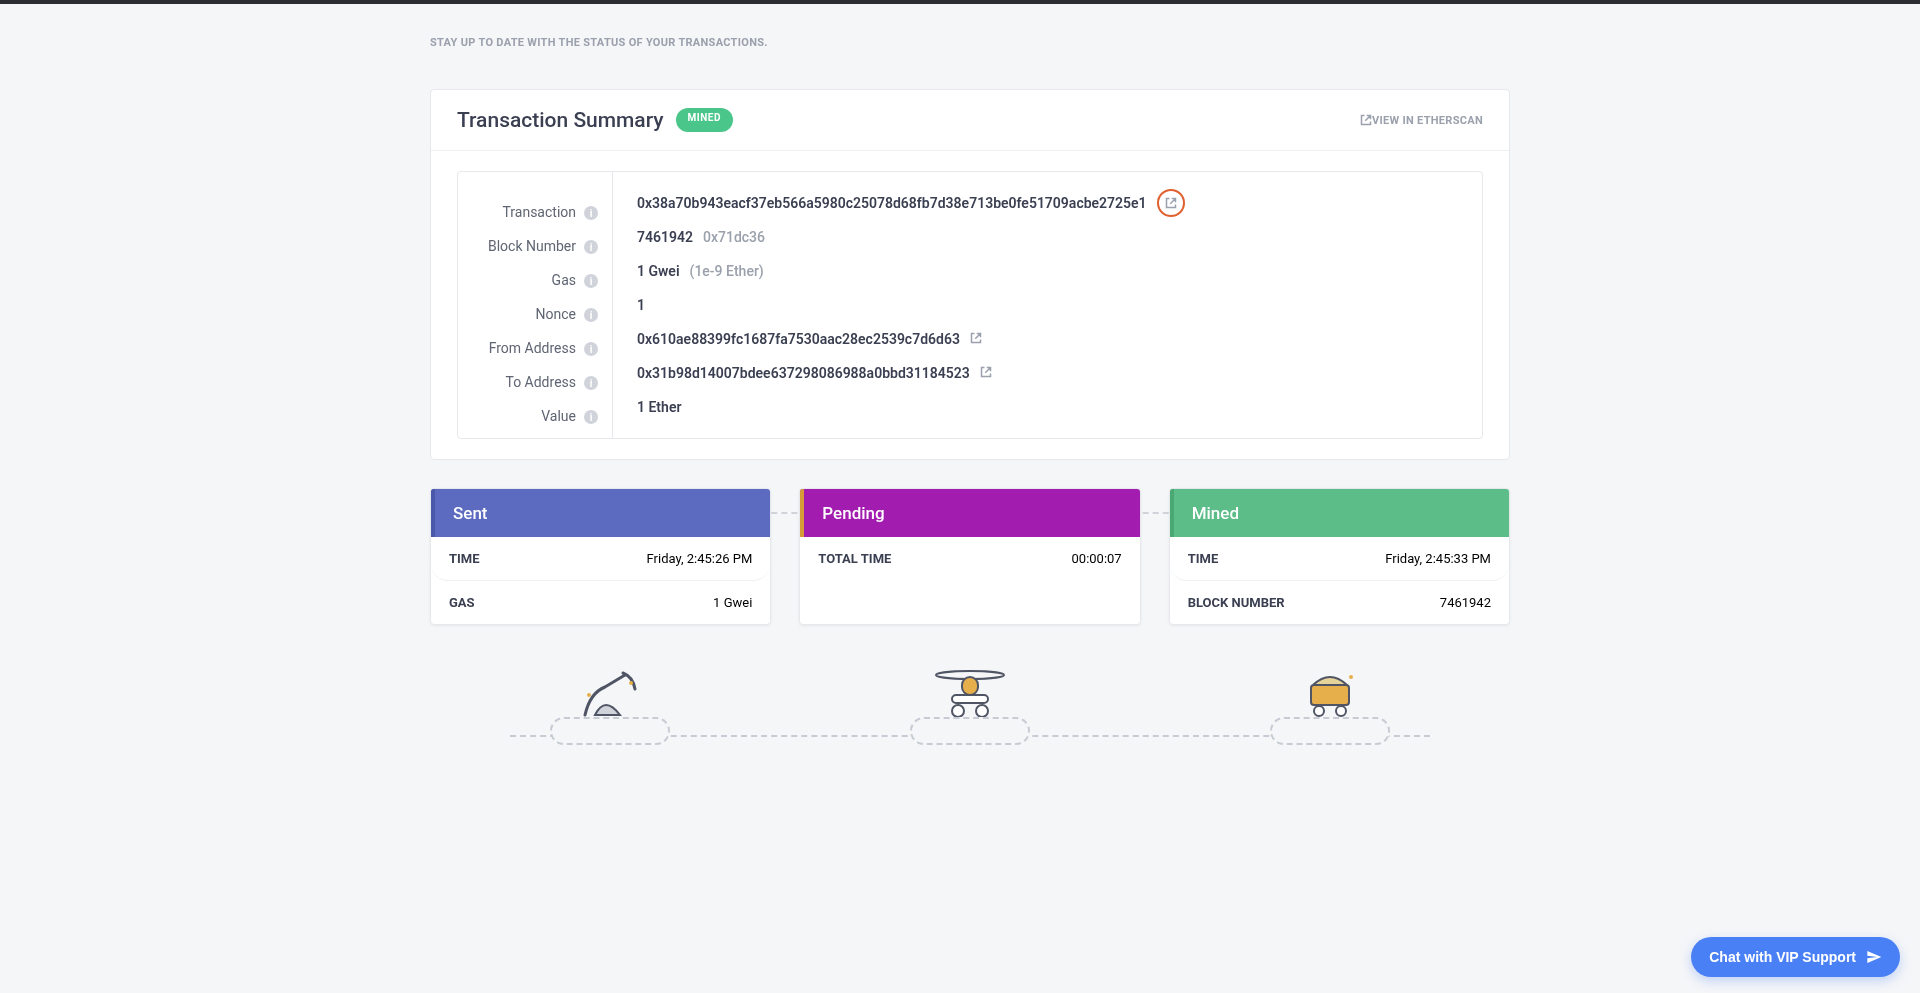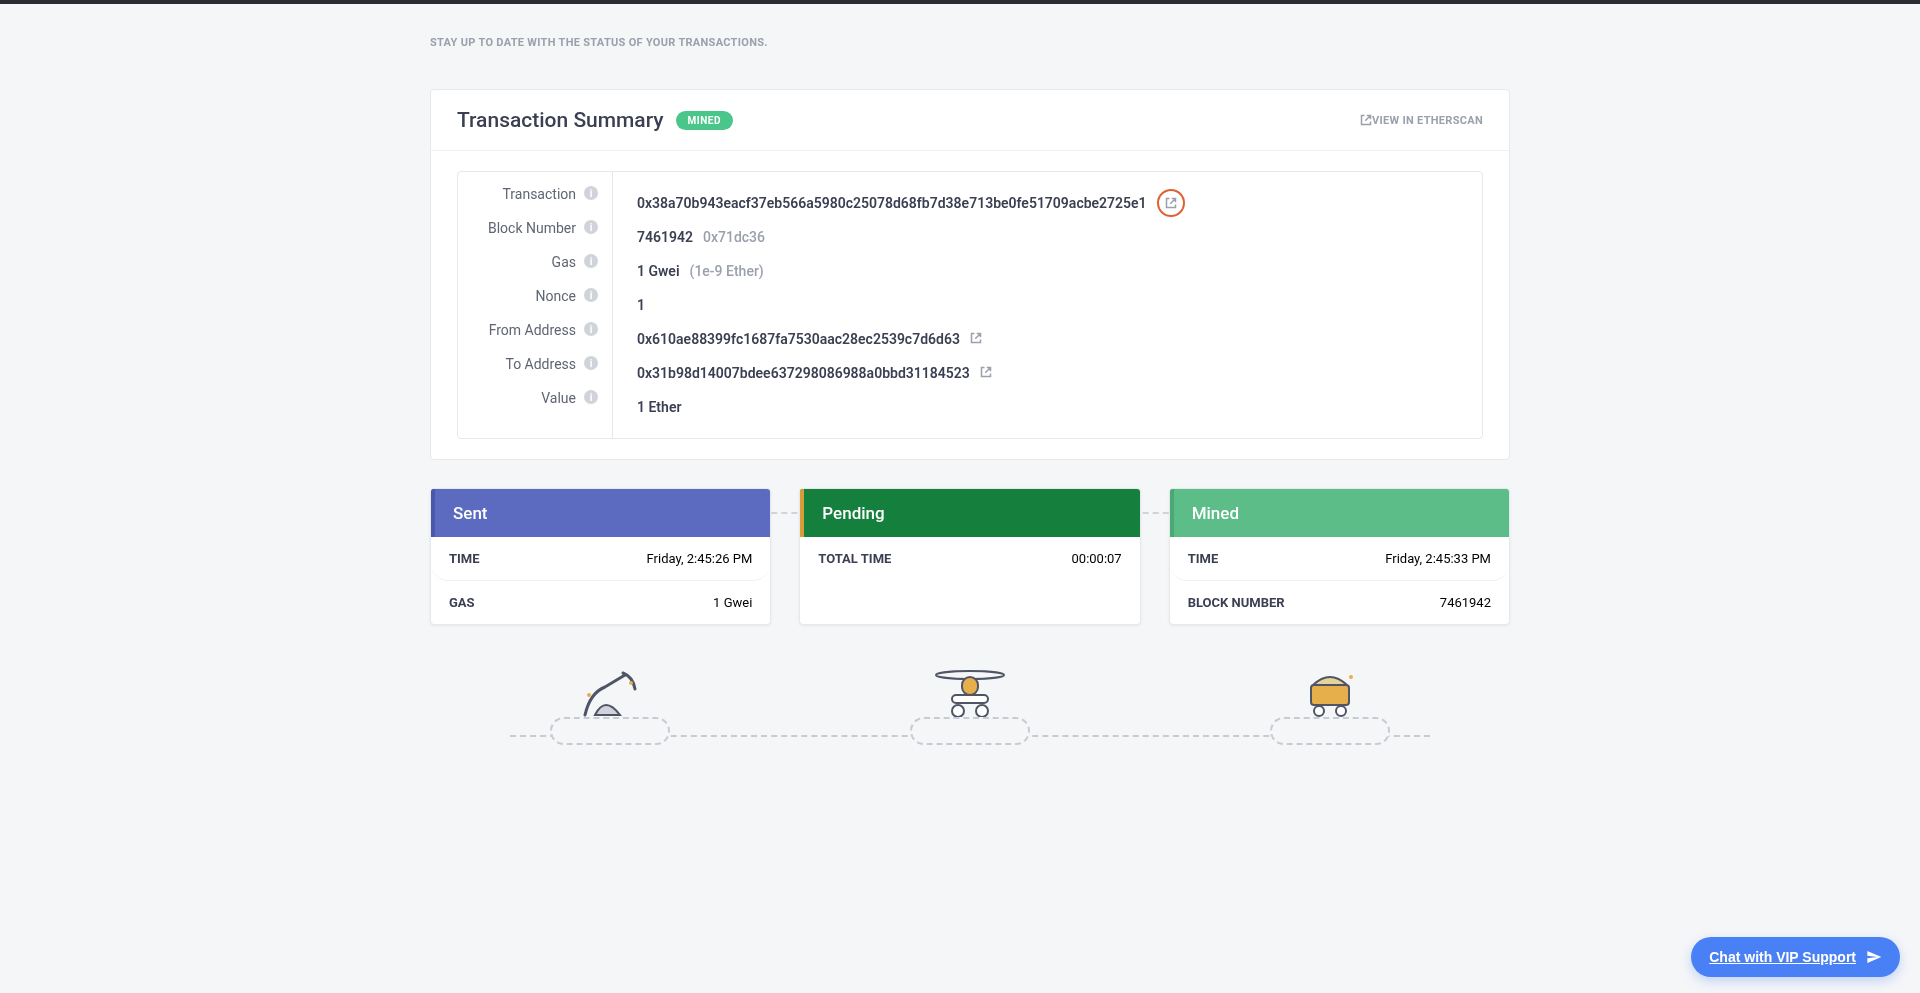--- a/index.html
+++ b/index.html
@@ -26,21 +26,21 @@
     background: #fff;
     border: 1px solid #e6e8eb;
     border-radius: 4px;
     margin-top: 40px;
   }
   .card-head {
     display: flex; align-items: center; justify-content: space-between;
     padding: 18px 26px;
     border-bottom: 1px solid #eef0f3;
   }
-  .card-head-left { display: flex; align-items: center; gap: 12px; }
+  .card-head-left { display: flex; gap: 12px; }
   .card-title { font-size: 21px; font-weight: 500; color: #3a3f51; }
   .pill {
     background: #4bc68a; color: #fff; font-size: 10px; font-weight: 700;
     padding: 4px 12px; border-radius: 12px; letter-spacing: 0.5px;
   }
   .etherscan-link {
     display: flex; align-items: center; 
     color: #9aa0ac; font-size: 11px; font-weight: 700; letter-spacing: 0.3px;
     text-decoration: none; cursor: pointer;
   }
@@ -48,21 +48,21 @@
   .ext-icon svg { display: block; stroke: currentColor; fill: none; }
 
   .summary-body { padding: 20px 26px; }
   .summary-box {
     border: 1px solid #e6e8eb; border-radius: 4px; display: flex;
   }
   .summary-labels {
     width: 155px; border-right: 1px solid #e6e8eb; padding: 14px 14px;
   }
   .summary-values { flex: 1; padding: 14px 24px; }
-  .srow-label { display: flex; align-items: flex-start; justify-content: flex-end; gap: 8px; height: 34px; font-size: 14px; color: #5f6573; }
+  .srow-label { display: flex; align-items: flex-end; justify-content: flex-end; gap: 8px; height: 34px; font-size: 14px; color: #5f6573; }
   .info-icon { width: 14px; height: 14px; border-radius: 50%; background: #d0d3da; display:inline-flex; align-items:center; justify-content:center; color:#fff; font-size:10px; font-weight:700; }
   .srow-val { display: flex; align-items: center; gap: 10px; height: 34px; font-size: 14px; color: #3a3f51; font-weight: 600; }
   .srow-val .dim { color: #9aa0ac; font-weight: 500; }
   .link-icon { cursor: pointer; color: #9aa0ac; }
   .circled { width: 28px; height: 28px; border: 2px solid #e0602f; border-radius: 50%; display:inline-flex; align-items:center; justify-content:center; color:#9aa0ac; }
   .circled svg { width: 12px; height: 12px; }
 
   .status-row { display: flex; gap: 28px; margin-top: 28px; position: relative; }
   .status-row::before {
     content: "";
@@ -71,21 +71,21 @@
     border-top: 2px dashed #d0d3da;
     z-index: 0;
   }
   .status-card {
     flex: 1; background: #fff; border-radius: 4px; overflow: hidden;
     box-shadow: 0 1px 3px rgba(0,0,0,0.06); position: relative; z-index: 1;
     border: 1px solid #e6e8eb;
   }
   .status-head { padding: 14px 18px; color: #fff; font-size: 17px; font-weight: 500; }
   .status-sent   { background: #5c6bc0; border-left: 4px solid #4a58ab; }
-  .status-pending{ background: #15803d; border-left: 4px solid #d59c37; }
+  .status-pending{ background: #a21caf; border-left: 4px solid #d59c37; }
   .status-mined  { background: #5cbd88; border-left: 4px solid #4aa873; }
   .status-body { }
   .status-line {
     display: flex; justify-content: space-between; align-items: center;
     padding: 14px 18px; font-size: 13px; font-weight: 700; color: #3a3f51;
     border-bottom: 1px solid #eef0f3;
     border-radius: 17px;
   }
   .status-line:last-child { border-bottom: none; }
   .status-line .val { font-weight: 400; color: #000000; }
@@ -101,21 +101,20 @@
     background: #f5f6f8;
   }
   .mining-svg { margin-bottom: -6px; }
 
   .chat-btn {
     position: fixed; bottom: 16px; right: 20px;
     background: #4a80f5; color: #fff; border: none; border-radius: 22px;
     padding: 12px 18px; font-size: 14px; font-weight: 600;
     display: flex; align-items: flex-end; gap: 10px; cursor: pointer;
     box-shadow: 0 4px 12px rgba(74,128,245,0.3);
-    text-decoration: underline;
   }
   .chat-btn svg { width: 16px; height: 16px; }
 </style>
 </head>
 <body>
 
 <div class="top-bar"></div>
 
 <div class="page-wrap">
   <div class="page">

